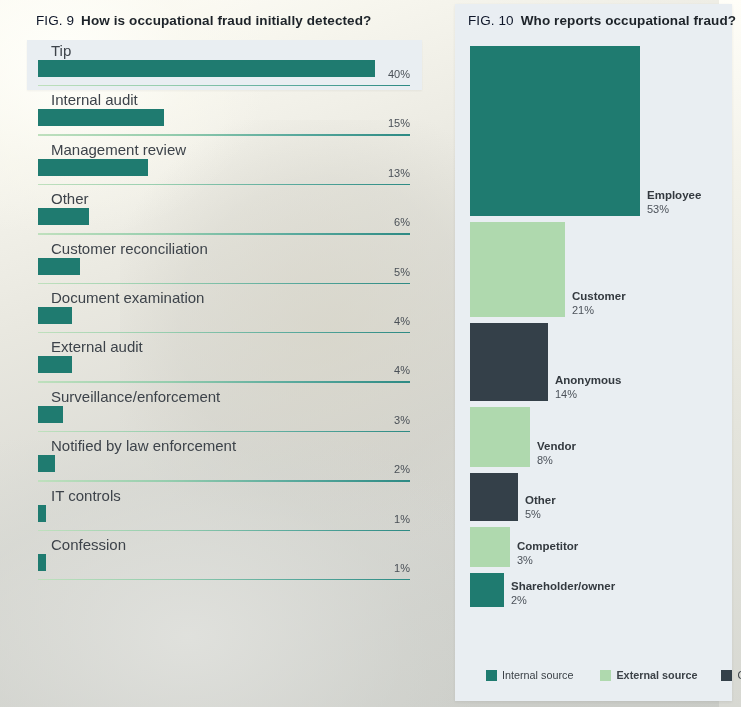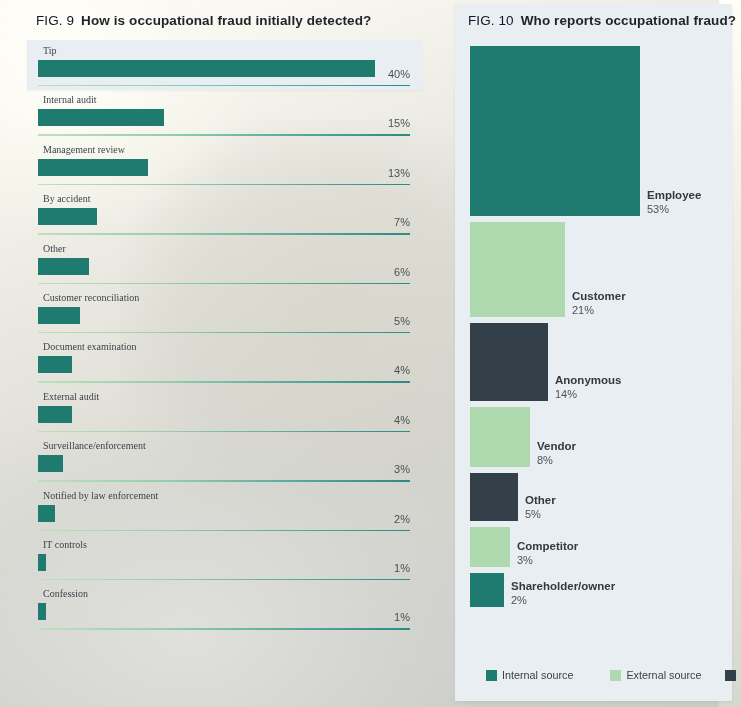--- a/index.html
+++ b/index.html
@@ -85,26 +85,25 @@
     left: 38px; top: 44px;
     width: 372px;
   }
 
   .bar-row {
     position: relative;
     height: 49.4px;
   }
   .bar-label {
     position: absolute;
-    left: 5px; top: 0;
-    font-size: 10px;
+    left: 13px; top: 0;
+    font-size: 15px;
     color: #3d434a;
     white-space: nowrap;
     line-height: 14px;
-    font-family: Liberation Serif, serif;
   }
   .bar-track {
     position: absolute;
     left: 0; top: 16px;
     height: 17px;
     width: 372px;
   }
   .bar-fill {
     position: absolute;
     left: 0; top: 0;
@@ -224,28 +223,20 @@
       </div>
       <div class="bar-row">
         <div class="bar-label">Management review</div>
         <div class="bar-track">
           <div class="bar-fill" style="width: 109.5px; background: rgb(31, 123, 112);"></div>
         </div>
         <div class="bar-value">13%</div>
         <div class="bar-rule"></div>
       </div>
       <div class="bar-row">
-        <div class="bar-label">By accident</div>
-        <div class="bar-track">
-          <div class="bar-fill" style="width: 59px; background: rgb(31, 123, 112);"></div>
-        </div>
-        <div class="bar-value">7%</div>
-        <div class="bar-rule"></div>
-      </div>
-      <div class="bar-row">
         <div class="bar-label">Other</div>
         <div class="bar-track">
           <div class="bar-fill" style="width: 50.5px; background: rgb(31, 123, 112);"></div>
         </div>
         <div class="bar-value">6%</div>
         <div class="bar-rule"></div>
       </div>
       <div class="bar-row">
         <div class="bar-label">Customer reconciliation</div>
         <div class="bar-track">
@@ -361,21 +352,21 @@
           <span class="sq-pct">2%</span>
         </div>
       </div>
     </div>
 
   <div id="legend10">
       <div class="lg-item" style="margin-left: 16px;">
         <span class="lg-swatch" style="background: rgb(31, 123, 112);"></span>
         <span class="lg-label">Internal source</span>
       </div>
-      <div class="lg-item" style="margin-left: 37px;">
+      <div class="lg-item" style="margin-left: 27px; font-weight: bold;">
         <span class="lg-swatch" style="background: rgb(175, 217, 174);"></span>
         <span class="lg-label">External source</span>
       </div>
       <div class="lg-item" style="margin-left: 24px;">
         <span class="lg-swatch" style="background: rgb(52, 64, 73);"></span>
         <span class="lg-label">Other</span>
       </div>
     </div>
 </section>
 

